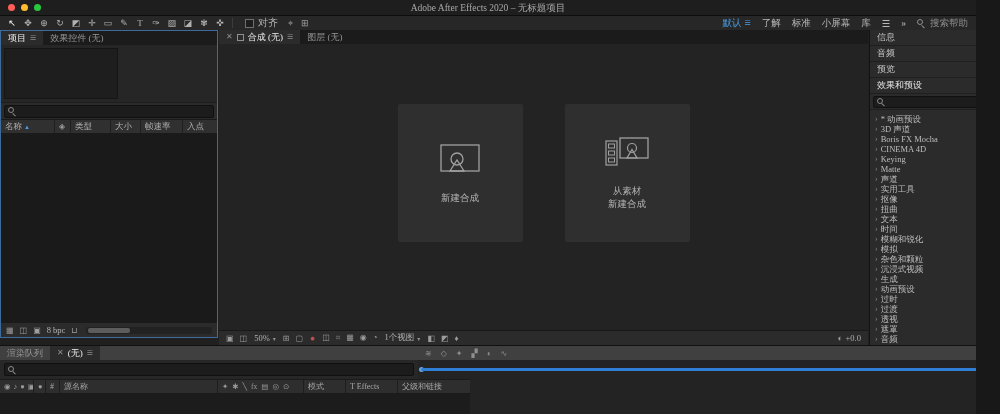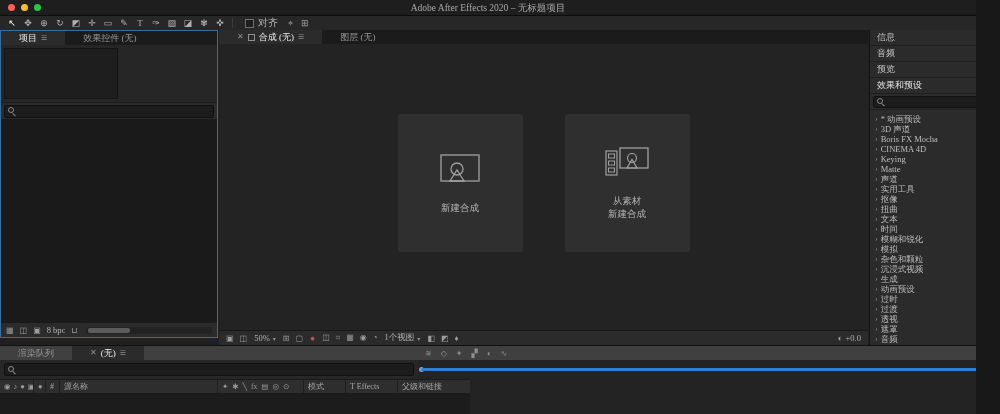--- a/index.html
+++ b/index.html
@@ -27,21 +27,21 @@
   .ws { font-size:9.5px; color:#b8b8b8; display:flex; align-items:center; gap:3px; }
   .ws.active { color:#4b9fe8; }
   .menu-glyph { font-size:7px; color:#8f8f8f; }
   .ws.active .menu-glyph { color:#4b9fe8; }
   .search-help { display:flex; align-items:center; gap:5px; font-size:9.5px; color:#8f8f8f; }
   .mag { position:relative; width:8px; height:8px; display:inline-block; flex:none; }
   .mag::before { content:""; position:absolute; left:0; top:0; width:4px; height:4px; border:1px solid currentColor; border-radius:50%; }
   .mag::after { content:""; position:absolute; left:5px; top:5.5px; width:3.5px; height:1px; background:currentColor; transform:rotate(45deg); transform-origin:0 0; }
   
   .panel-tabs { height:14px; background:#1b1b1b; display:flex; align-items:stretch; font-size:9px; }
-  .ptab { padding:0 18px; line-height:14px; color:#969696; display:flex; align-items:center; gap:4px; white-space:nowrap; }
+  .ptab { padding:0 7px; line-height:14px; color:#969696; display:flex; align-items:center; gap:4px; white-space:nowrap; }
   .ptab.active { background:#2b2b2b; color:#ececec; }
   .searchbox { height:11px; background:#1c1c1c; border:1px solid #101010; border-radius:2px; display:flex; align-items:center; padding:0 3px; color:#8a8a8a; }
   
   .left-panel { position:absolute; left:0; top:30px; width:218px; height:308px; background:#2b2b2b; display:flex; flex-direction:column; box-sizing:border-box; border:1px solid #3d6b9b; }
   .preview { height:57px; background:#262626; position:relative; border-bottom:1px solid #1d1d1d; }
   .pthumbbox { position:absolute; left:3px; top:3px; width:112px; height:49px; background:#1e1e1e; border:1px solid #151515; }
   .psearch { height:16px; display:flex; align-items:center; padding:0 3px; background:#2b2b2b; }
   .psearch .searchbox { flex:1; }
   .pcols { height:13px; background:#303030; border-top:1px solid #1a1a1a; border-bottom:1px solid #1a1a1a; display:flex; font-size:8.5px; color:#b0b0b0; }
   .pcol { display:flex; align-items:center; gap:2px; padding:0 4px; border-right:1px solid #1f1f1f; box-sizing:border-box; white-space:nowrap; overflow:hidden; }
@@ -52,21 +52,21 @@
   .pbottom { height:14px; background:#2b2b2b; border-top:1px solid #1a1a1a; display:flex; align-items:center; gap:6px; padding:0 5px; font-size:8.5px; color:#9f9f9f; }
   .pbicons { display:flex; gap:6px; font-size:8px; color:#9f9f9f; }
   .bpc { color:#b5b5b5; }
   .pscroll { flex:1; height:7px; background:#222222; border-radius:3px; position:relative; margin-left:2px; }
   .pscroll .hthumb { position:absolute; left:2px; top:1px; width:42px; height:5px; background:#5c5c5c; border-radius:2px; }
   
   .center-panel { position:absolute; left:219px; top:30px; width:649px; height:315px; background:#232323; display:flex; flex-direction:column; }
   .closex { color:#8f8f8f; font-size:8px; }
   .tab-compicon { width:5px; height:5px; border:1px solid #8f8f8f; display:inline-block; }
   .comp-content { flex:1; position:relative; background:#232323; }
-  .start-buttons { position:absolute; left:50%; top:70px; transform:translateX(-50%); display:flex; gap:42px; }
+  .start-buttons { position:absolute; left:50%; top:60px; transform:translateX(-50%); display:flex; gap:42px; }
   .start-card { width:125px; height:138px; background:#2f2f2f; border-radius:2px; display:flex; flex-direction:column; align-items:center; justify-content:center; gap:16px; }
   .start-label { font-size:9.5px; color:#b4b4b4; text-align:center; white-space:pre-line; line-height:13px; }
   .cbottom { height:14px; background:#2b2b2b; border-top:1px solid #181818; display:flex; align-items:center; gap:7px; padding:0 7px; font-size:8.5px; color:#9c9c9c; }
   .cgroup { display:flex; gap:6px; font-size:8px; }
   .cicon { color:#9c9c9c; }
   .cicon.red { color:#c05050; }
   .cval { display:flex; align-items:center; gap:3px; color:#b0b0b0; }
   .caret { font-size:6px; color:#8f8f8f; }
   .exposure { margin-left:auto; }
   
@@ -136,37 +136,66 @@
       </div>
     <span class="vsep"></span>
     <span class="snap">
       <span class="checkbox"></span>
       <span>对齐</span>
     </span>
     <div class="snap-icons">
         <span>⌖</span>
         <span>⊞</span>
       </div>
+    <div class="toolbar-right">
+      <span class="ws active">
+        <span>默认</span>
+        <span class="menu-glyph">☰</span>
+      </span>
+      <span class="ws">了解</span>
+      <span class="ws">标准</span>
+      <span class="ws">小屏幕</span>
+      <span class="ws">库</span>
+      <span class="ws">☰</span>
+      <span class="ws">»</span>
+      <span class="search-help">
+        <span class="mag"></span>
+        <span>搜索帮助</span>
+      </span>
+    </div>
   </div>
 
   <div class="left-panel">
     <div class="panel-tabs">
       <div class="ptab active">
         <span>项目</span>
         <span class="menu-glyph">☰</span>
       </div>
       <div class="ptab">效果控件 (无)</div>
     </div>
     <div class="preview">
       <div class="pthumbbox"></div>
     </div>
     <div class="psearch">
       <div class="searchbox">
         <span class="mag"></span>
       </div>
+    </div>
+    <div class="pcols">
+      <div class="pcol c-name">
+        <span>名称</span>
+        <span class="sort">▲</span>
+      </div>
+      <div class="pcol c-tag">
+        <span class="tagicon">◈</span>
+      </div>
+      <div class="pcol c-type">类型</div>
+      <div class="pcol c-size">大小</div>
+      <div class="pcol c-rate">帧速率</div>
+      <div class="pcol c-in">入点</div>
     </div>
     <div class="plist"></div>
     <div class="pbottom">
       <div class="pbicons">
           <span>▦</span>
           <span>◫</span>
           <span>▣</span>
         </div>
       <span class="bpc">8 bpc</span>
       <span class="pbicons">⊔</span>

